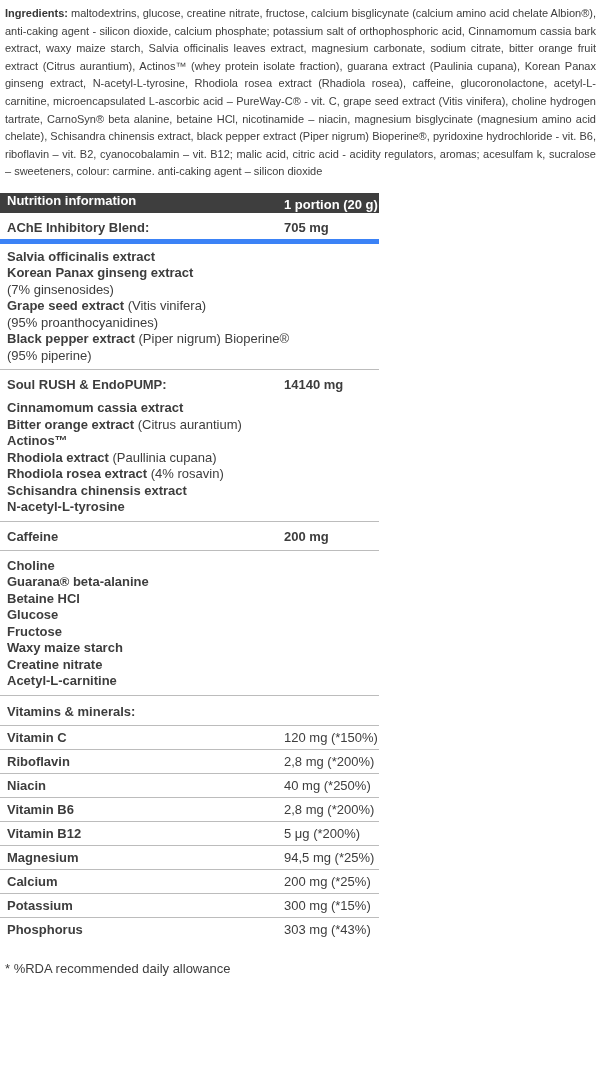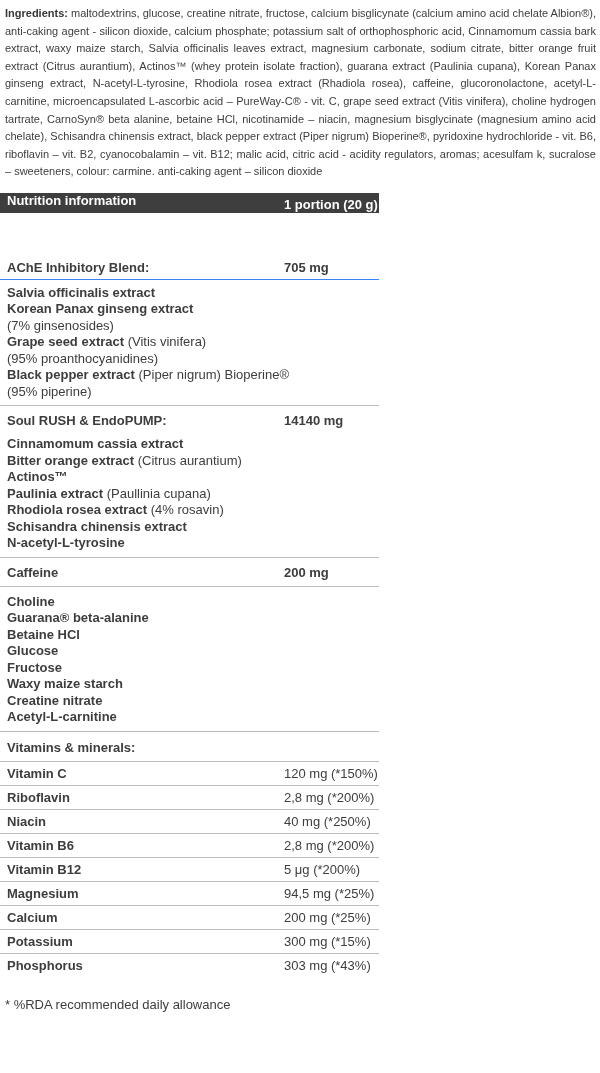--- a/index.html
+++ b/index.html
@@ -36,21 +36,21 @@
   }
   .thead .c1 { padding-left:7px; }
   .c2 { position:absolute; left:284px; top:auto; }
   .thead .c2 { top:4px; }
 
   .srow {
     position:relative;
     font-weight:bold;
     padding:7px 0 4px 7px;
   }
-  .sep-dark { border-bottom:1px solid #3b82f6;margin-top:40px; }
+  .sep-dark { border-bottom:5px solid #3b82f6; }
   .sep { border-bottom:1px solid #bcbcbc; }
 
   .group {
     padding:5px 0 5px 7px;
     line-height:16.5px;
   }
   .group .gline b { font-weight:bold; }
 
   .vrow {
     position:relative;
@@ -94,21 +94,21 @@
     </div>
 
     <div class="srow" style="padding-bottom:1px;">
       <span class="lbl">Soul RUSH &amp; EndoPUMP:</span>
       <span class="c2">14140 mg</span>
     </div>
     <div class="group sep" style="padding-top:7px;">
       <div class="gline"><b>Cinnamomum cassia extract</b><span></span></div>
       <div class="gline"><b>Bitter orange extract</b><span> (Citrus aurantium)</span></div>
       <div class="gline"><b>Actinos™</b><span></span></div>
-      <div class="gline"><b>Paulinia extract</b><span> (Paullinia cupana)</span></div>
+      <div class="gline"><b>Rhodiola extract</b><span> (Paullinia cupana)</span></div>
       <div class="gline"><b>Rhodiola rosea extract</b><span> (4% rosavin)</span></div>
       <div class="gline"><b>Schisandra chinensis extract</b><span></span></div>
       <div class="gline"><b>N-acetyl-L-tyrosine</b><span></span></div>
     </div>
 
     <div class="srow sep" style="padding-bottom:6px;">
       <span class="lbl">Caffeine</span>
       <span class="c2">200 mg</span>
     </div>
     <div class="group sep" style="padding-top:7px;">

